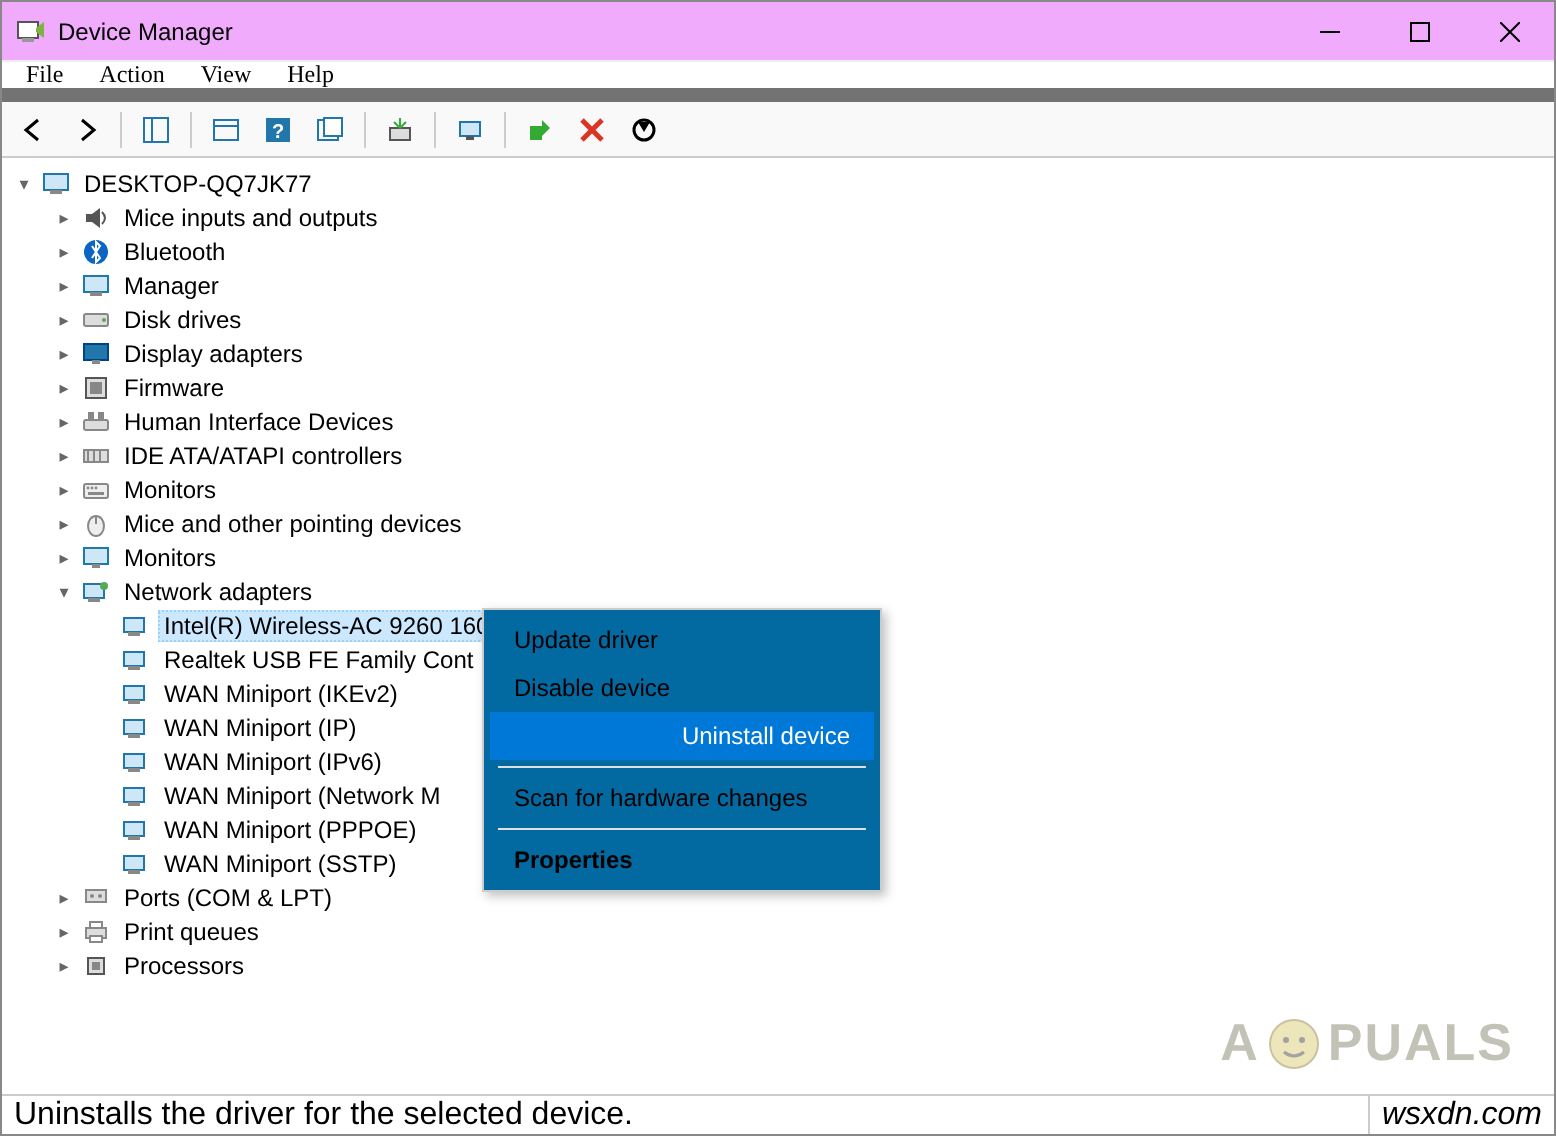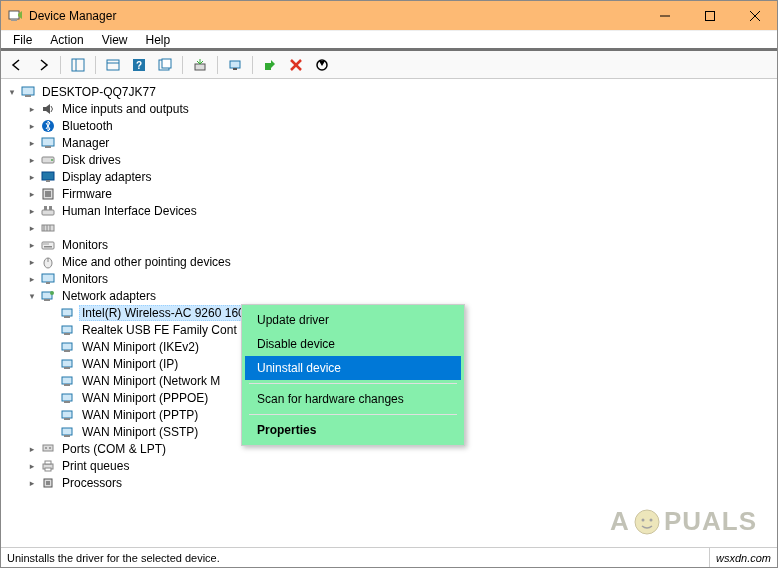--- a/index.html
+++ b/index.html
@@ -15,21 +15,21 @@
     display: flex;
     flex-direction: column;
     border: 1px solid #888;
   }
   
   .titlebar {
     display: flex;
     align-items: center;
     height: 30px;
     padding: 0 0 0 6px;
-    background: #fdba74;
+    background: #f0abfc;
     border-bottom: 1px solid #eee;
   }
   .titlebar .appicon {
     width: 16px; height: 16px;
     margin-right: 6px;
     display: inline-flex; align-items: center; justify-content: center;
   }
   .titlebar .title { flex: 1; }
   .winbtns { display: flex; }
   .winbtn {
@@ -38,21 +38,22 @@
     font-family: "Segoe UI Symbol", sans-serif;
   }
 
   
   .menubar {
     display: flex;
     height: 20px;
     padding: 0 4px;
     align-items: center;
     gap: 2px;
-    border-bottom: 3px solid #737373;
+    border-bottom: 7px solid #737373;
+    font-family: Liberation Serif, serif;
   }
   .menubar .menuitem {
     padding: 2px 8px;
   }
 
   
   .toolbar {
     display: flex;
     align-items: center;
     height: 28px;
@@ -101,47 +102,48 @@
     background: #cce8ff;
     border: 1px dotted #99d1ff;
     padding: 0 2px;
   }
 
   
   .contextmenu {
     position: absolute;
     left: 240px;
     top: 225px;
-    width: 224px;
-    background: #86efac;
+    width: 200px;
+    background: #0369a1;
     border: 1px solid #ccc;
     box-shadow: 2px 2px 5px rgba(0,0,0,0.25);
     padding: 3px;
   }
   .ctxitem {
     padding: 5px 12px;
     font-size: 12px;
   }
   .ctxitem.highlight {
     background: #0078d7;
     color: #fff;
+    text-align: right;
   }
   .ctxsep {
     height: 1px;
     background: #e0e0e0;
     margin: 3px 4px;
   }
   .ctxitem.bold { font-weight: 600; }
 
   
   .statusbar {
     display: flex;
     height: 20px;
     border-top: 1px solid #ccc;
-    font-size: 11px;
+    font-size: 16px;
     align-items: center;
   }
   .statusbar .stleft { flex: 1; padding: 0 6px; }
   .statusbar .stright { padding: 0 6px; border-left: 1px solid #ccc; height: 100%; display: flex; align-items: center; font-style: italic; }
 
   
   .watermark {
     position: absolute;
     right: 20px;
     bottom: 10px;
@@ -376,20 +378,21 @@
             <div class="row">
               <span class="expander">▸</span>
               <span class="nodeicon">
                 <svg width="16" height="16">
                   <rect x="2" y="5" width="12" height="6" fill="#ddd" stroke="#888"></rect>
                   <line x1="4" y1="5" x2="4" y2="11" stroke="#888"></line>
                   <line x1="7" y1="5" x2="7" y2="11" stroke="#888"></line>
                   <line x1="10" y1="5" x2="10" y2="11" stroke="#888"></line>
                 </svg>
               </span>
+              <span class="label">IDE ATA/ATAPI controllers</span>
             </div>
           </li>
         <li>
             <div class="row">
               <span class="expander">▸</span>
               <span class="nodeicon">
                 <svg width="16" height="16">
                   <rect x="2" y="5" width="12" height="7" rx="1" fill="#eee" stroke="#888"></rect>
                   <circle cx="4" cy="7" r="0.7" fill="#888"></circle>
                   <circle cx="6" cy="7" r="0.7" fill="#888"></circle>
@@ -487,45 +490,45 @@
               </li>
             <li>
                 <div class="row">
                   <span class="expander"></span>
                   <span class="nodeicon">
                     <svg width="16" height="16">
                       <rect x="2" y="4" width="10" height="7" fill="#cde7f7" stroke="#27a"></rect>
                       <rect x="4" y="11" width="6" height="2" fill="#888"></rect>
                     </svg>
                   </span>
+                  <span class="label">WAN Miniport (IPv6)</span>
+                </div>
+              </li>
+            <li>
+                <div class="row">
+                  <span class="expander"></span>
+                  <span class="nodeicon">
+                    <svg width="16" height="16">
+                      <rect x="2" y="4" width="10" height="7" fill="#cde7f7" stroke="#27a"></rect>
+                      <rect x="4" y="11" width="6" height="2" fill="#888"></rect>
+                    </svg>
+                  </span>
                   <span class="label">WAN Miniport (Network M</span>
                 </div>
               </li>
             <li>
                 <div class="row">
                   <span class="expander"></span>
                   <span class="nodeicon">
                     <svg width="16" height="16">
                       <rect x="2" y="4" width="10" height="7" fill="#cde7f7" stroke="#27a"></rect>
                       <rect x="4" y="11" width="6" height="2" fill="#888"></rect>
                     </svg>
                   </span>
                   <span class="label">WAN Miniport (PPPOE)</span>
-                </div>
-              </li>
-            <li>
-                <div class="row">
-                  <span class="expander"></span>
-                  <span class="nodeicon">
-                    <svg width="16" height="16">
-                      <rect x="2" y="4" width="10" height="7" fill="#cde7f7" stroke="#27a"></rect>
-                      <rect x="4" y="11" width="6" height="2" fill="#888"></rect>
-                    </svg>
-                  </span>
-                  <span class="label">WAN Miniport (PPTP)</span>
                 </div>
               </li>
             <li>
                 <div class="row">
                   <span class="expander"></span>
                   <span class="nodeicon">
                     <svg width="16" height="16">
                       <rect x="2" y="4" width="10" height="7" fill="#cde7f7" stroke="#27a"></rect>
                       <rect x="4" y="11" width="6" height="2" fill="#888"></rect>
                     </svg>

